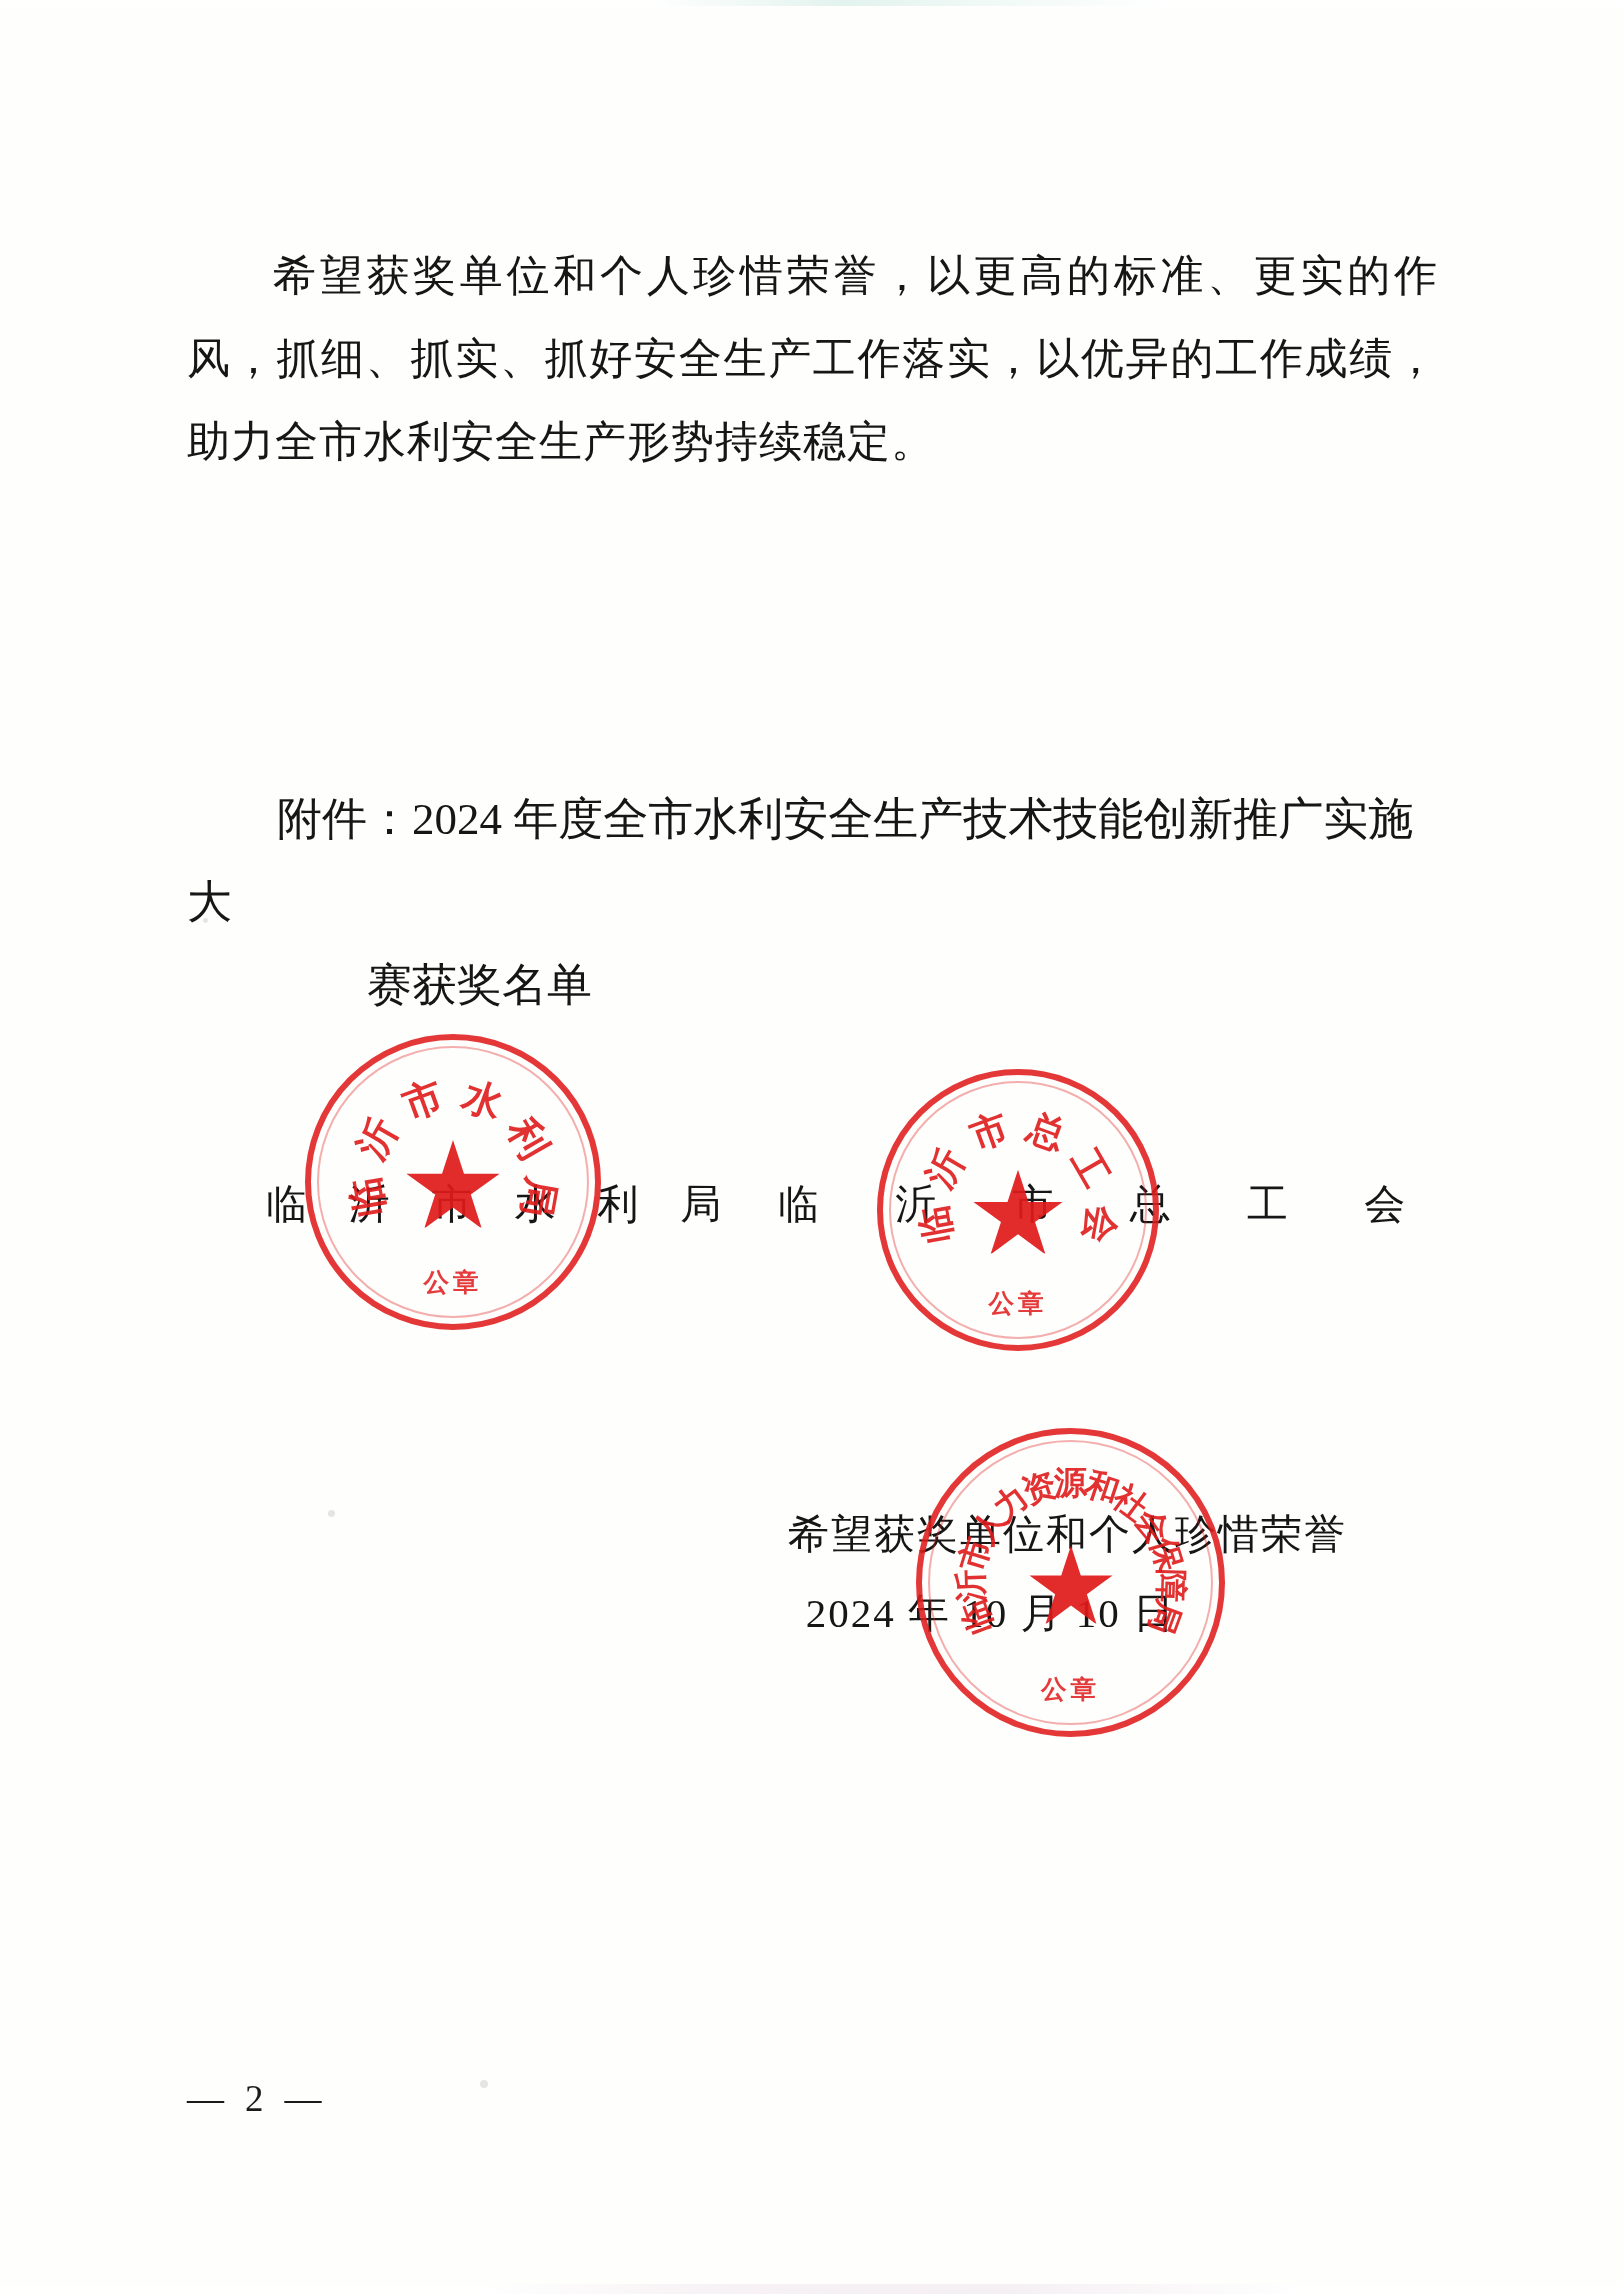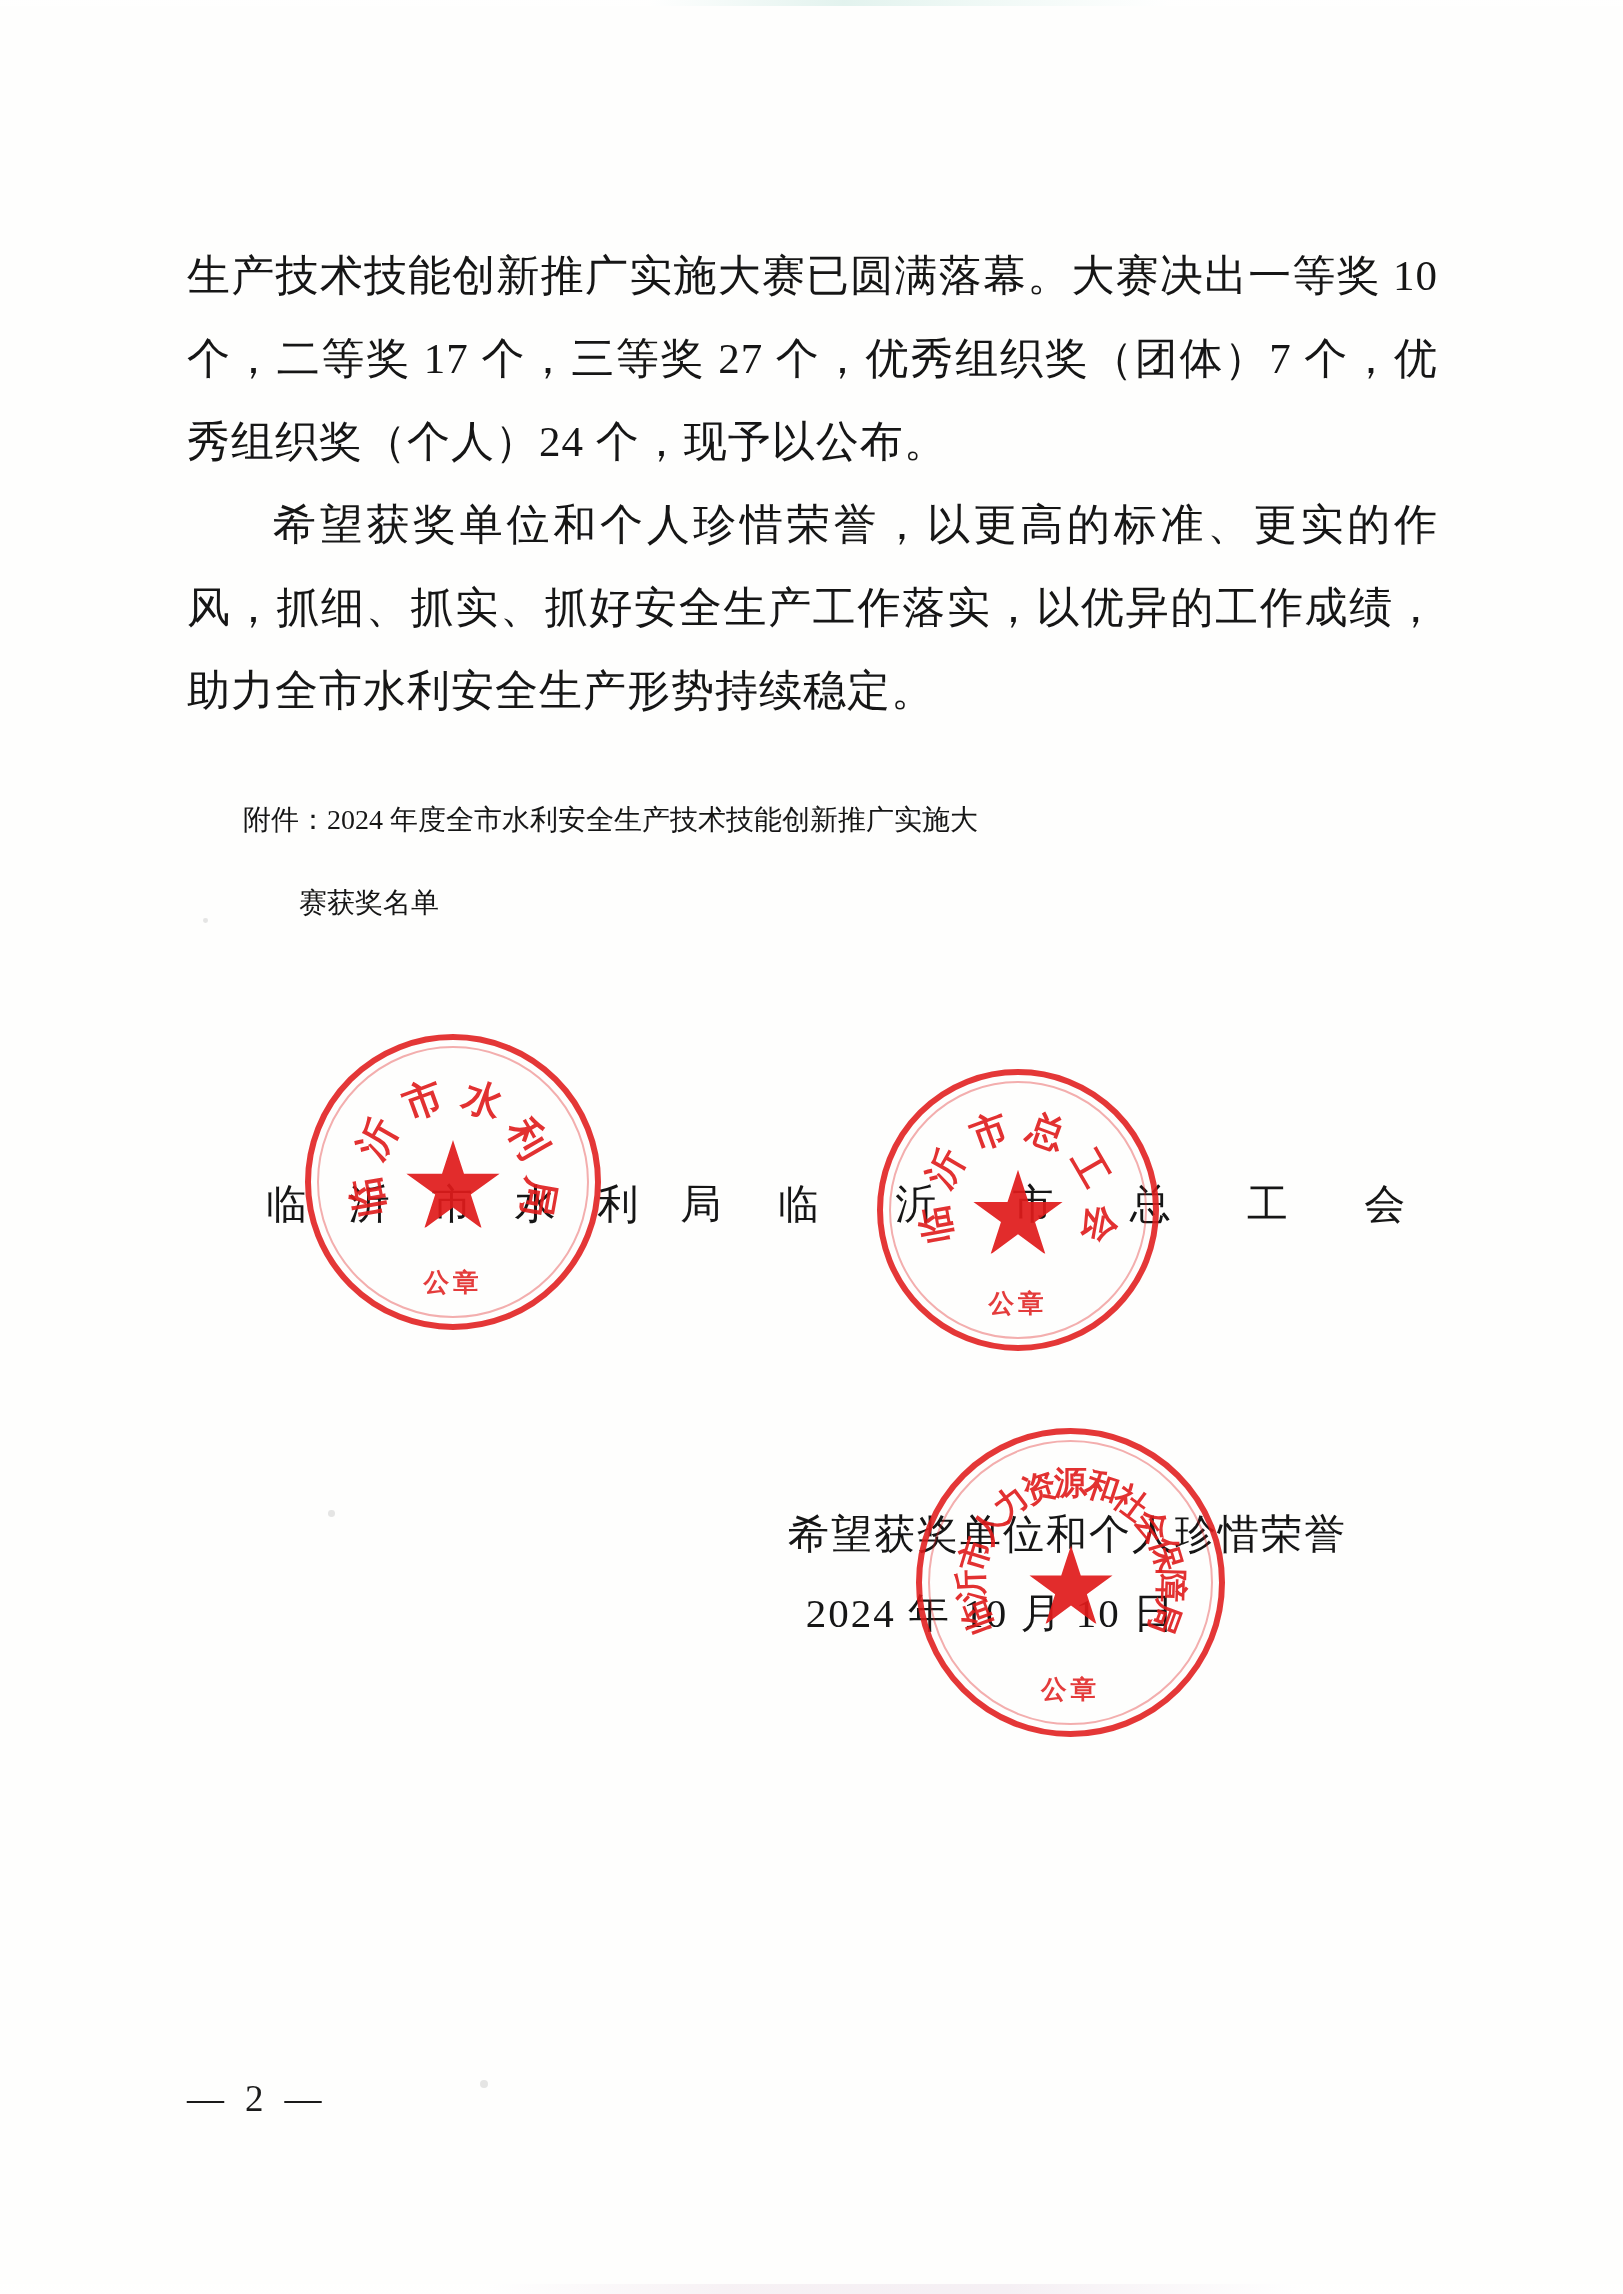--- a/index.html
+++ b/index.html
@@ -55,21 +55,21 @@
   }
   .indent {
     text-indent: 2em;
   }
 
   .attachment {
     position: absolute;
     left: 187px;
     top: 778px;
     width: 1251px;
-    font-size: 28px;
+    font-size: 45px;
     line-height: 83px;
     color: #161616;
   }
   .attachment .line1 { text-indent: 2em; }
   .attachment .line2 { padding-left: 4em; }
 
   
   .sig-row-1 {
     position: absolute;
     top: 1177px;
@@ -192,21 +192,20 @@
 <div class="page">
 
   <div class="scan-edge-top"></div>
   <div class="scan-edge-bottom"></div>
 
   <div class="speck" style="left:328px; top:1510px; width:6.9px; height:6.9px;"></div>
   <div class="speck" style="left:480px; top:2080px; width:7.9px; height:7.9px;"></div>
   <div class="speck" style="left:203px; top:918px; width:4.9px; height:4.9px;"></div>
 
   <div class="body-text">
-    <p class="para">生产技术技能创新推广实施大赛已圆满落幕。大赛决出一等奖 10 个，二等奖 17 个，三等奖 27 个，优秀组织奖（团体）7 个，优秀组织奖（个人）24 个，现予以公布。</p>
     <p class="para indent">希望获奖单位和个人珍惜荣誉，以更高的标准、更实的作风，抓细、抓实、抓好安全生产工作落实，以优异的工作成绩，助力全市水利安全生产形势持续稳定。</p>
   </div>
 
   <div class="attachment">
     <div class="line1">附件：2024 年度全市水利安全生产技术技能创新推广实施大</div>
     <div class="line2">赛获奖名单</div>
   </div>
 
   <div class="sig-row-1">
     <div class="sig-name sig-water">临 沂 市 水 利 局</div>

